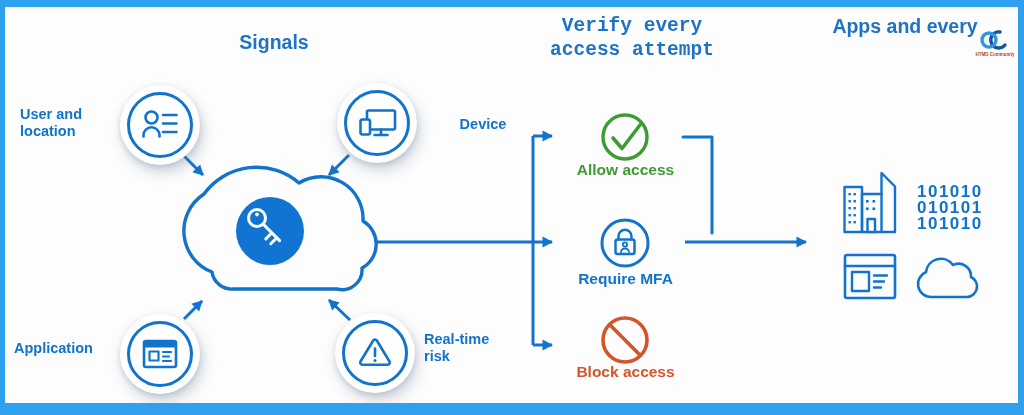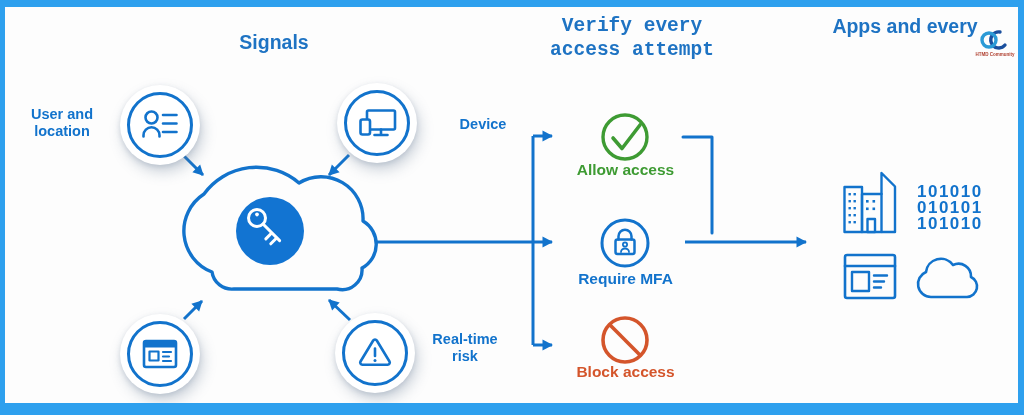--- a/index.html
+++ b/index.html
@@ -1,20 +1,20 @@
 <!DOCTYPE html>
 <html style="--border: #2ea0ee; --blue: #1273cc; --heading: #1e73c3; --green: #3e9b33; --orange: #d4552b; --key_disc: #1274d2;"><head>
 <meta charset="utf-8">
 <style>
   html,body{margin:0;padding:0;background:#fff;}
   #app{position:relative;width:1024px;height:415px;background:#fdfdfd;
        font-family:"Liberation Sans",sans-serif;overflow:hidden;}
   .abs{position:absolute;}
   .title{color:var(--heading);font-weight:bold;font-size:19.5px;line-height:24px;text-align:center;}
-  .lbl{color:var(--blue);font-weight:bold;font-size:14.5px;line-height:17px;text-align:center;}
+  .lbl{color:var(--blue);font-weight:bold;font-size:14.5px;line-height:17px;}
   .olbl{font-weight:bold;font-size:15.5px;text-align:center;}
   .green{color:var(--green);} .orange{color:var(--orange);} .blue{color:var(--blue);}
   .sig{width:80px;height:80px;border-radius:50%;background:#fff;
        box-shadow:3px 7px 14px rgba(100,120,145,.32),0 2px 5px rgba(100,120,145,.22);
        display:flex;align-items:center;justify-content:center;}
   .ring{width:60px;height:60px;border:3.2px solid var(--blue);border-radius:50%;
         display:flex;align-items:center;justify-content:center;background:#fff;}
   .binary{color:var(--blue);font-weight:bold;font-size:17px;line-height:16px;letter-spacing:1.5px;}
   .logo-text{font-size:4.5px;color:#b04030;font-weight:bold;text-align:center;white-space:nowrap;}
   .border-overlay{position:absolute;inset:0;border-style:solid;border-color:var(--border);
@@ -155,20 +155,21 @@
       <svg width="40" height="40" viewBox="-20 -20 40 40" class="nf sB rj" stroke-width="2.6">
         <path d="M -1.8,-12.5 a 2.1,2.1 0 0 1 3.6,0 L 14.5,8.5 a 2.2,2.2 0 0 1 -1.9,3.3 H -12.6 a 2.2,2.2 0 0 1 -1.9,-3.3 Z"></path>
         <path d="M 0,-4.5 V 3"></path>
         <circle class="fB" cx="0" cy="7.5" r="1.5" stroke="none"></circle>
       </svg>
     </div>
   </div>
 
   <div class="abs lbl" style="left:20px;top:106px;width:84px;">User and location</div>
   <div class="abs lbl" style="left:438px;top:116px;width:90px;text-align:center;">Device</div>
+  <div class="abs lbl" style="left:14px;top:340px;width:100px;">Application</div>
   <div class="abs lbl" style="left:424px;top:331px;width:82px;">Real-time risk</div>
 
   <div class="abs olbl green" style="left:553px;top:161px;width:145px;">Allow access</div>
   <div class="abs olbl blue" style="left:553px;top:270px;width:145px;">Require MFA</div>
   <div class="abs olbl orange" style="left:553px;top:363px;width:145px;">Block access</div>
 
   <div class="abs binary" style="left:917px;top:184px;">
     <div>101010</div>
     <div>010101</div>
     <div>101010</div>

